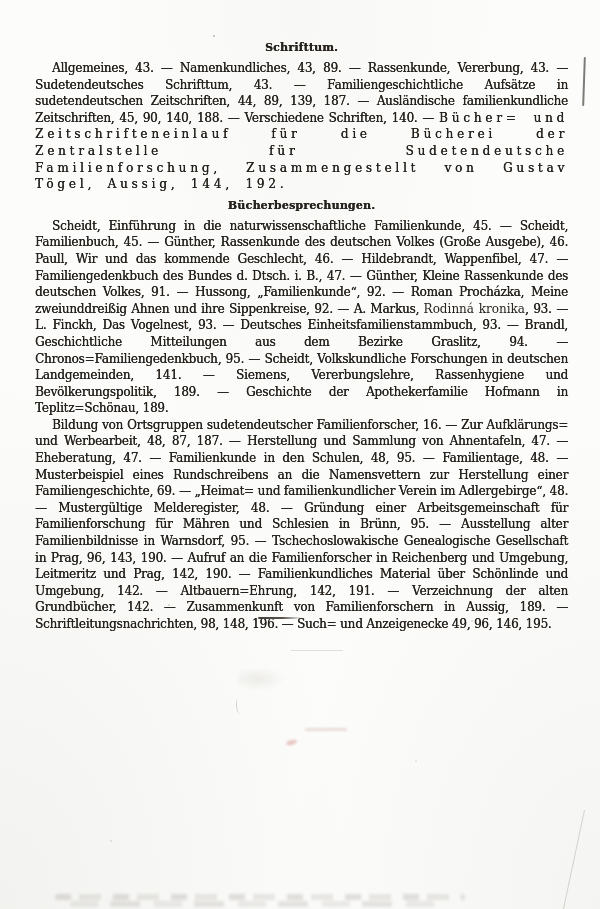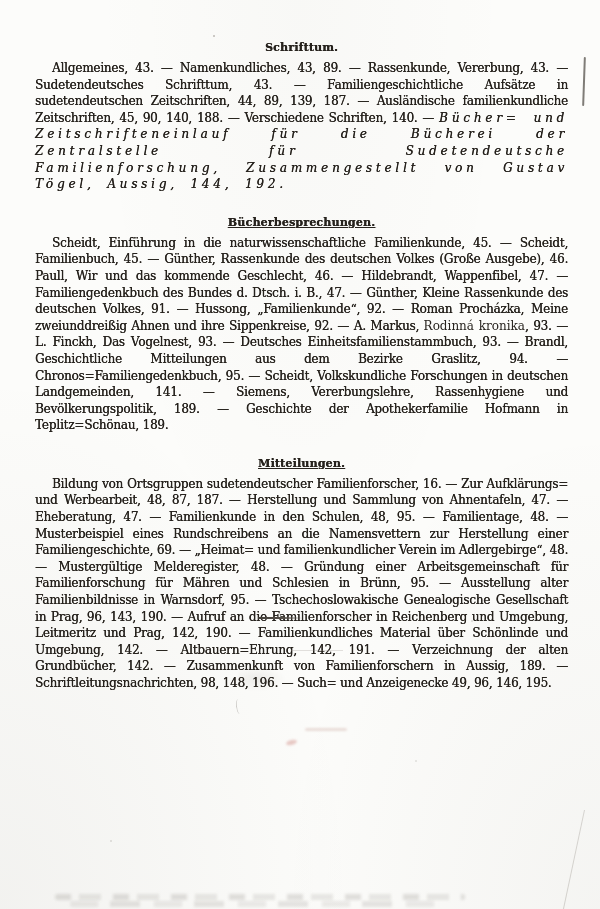--- a/index.html
+++ b/index.html
@@ -29,23 +29,23 @@
   }
   .section-heading {
     font-size: 11px;
     line-height: 16px;
     font-weight: bold;
     text-align: center;
     letter-spacing: 0.2px;
     margin: 0 0 4px 0;
     text-indent: 0;
   }
-  .section-heading.with-gap { margin-top: 22px; text-decoration: underline; }
+  .section-heading.with-gap { margin-top: 5px; }
   .index-paragraph { margin: 0; text-indent: 17px; }
-  .spaced { letter-spacing: 3.8px; word-spacing: 5px; font-style: italic; }
+  .spaced { letter-spacing: 3.8px; word-spacing: 5px; }
   .antiqua { font-weight: normal; letter-spacing: 0; text-shadow: none; }
   .artifact { position: absolute; pointer-events: none; }
   .divider-rule {
     left: 258px; top: 617px; width: 44px; height: 1.7px;
     background: linear-gradient(to right, #44403a 0%, #55504a 55%, rgba(90,85,78,0) 100%);
     border-radius: 1px;
   }
   .faint-rule { left: 291px; top: 650px; width: 52px; height: 1px; background: #9a958e; opacity: 0.28; }
   .edge-streak { left: 583px; top: 57px; width: 1.6px; height: 49px; background: #4a463f; opacity: 0.7; transform: rotate(2deg); border-radius: 1px; }
   .smudge-1 { left: 238px; top: 667px; width: 48px; height: 24px; background: radial-gradient(ellipse at 40% 50%, rgba(110,105,95,0.10), transparent 70%); filter: blur(1px); }
@@ -84,21 +84,20 @@
       <h2 class="section-heading">Schrifttum.</h2>
       <p class="index-paragraph"><span>Allgemeines, 43. — Namenkundliches, 43, 89. — Rassenkunde, Vererbung, 43. — Sudetendeutsches Schrifttum, 43. — Familiengeschichtliche Aufsätze in sudetendeutschen Zeitschriften, 44, 89, 139, 187. — Ausländische familienkundliche Zeitschriften, 45, 90, 140, 188. — Verschiedene Schriften, 140. — </span><span class="spaced">Bücher= und Zeitschrifteneinlauf für die Bücherei der Zentralstelle für Sudetendeutsche Familienforschung, Zusammengestellt von Gustav Tögel, Aussig, 144, 192.</span></p>
     </div>
 
     <div>
       <h2 class="section-heading with-gap">Bücherbesprechungen.</h2>
       <p class="index-paragraph"><span>Scheidt, Einführung in die naturwissenschaftliche Familienkunde, 45. — Scheidt, Familienbuch, 45. — Günther, Rassenkunde des deutschen Volkes (Große Ausgebe), 46. Paull, Wir und das kommende Geschlecht, 46. — Hildebrandt, Wappenfibel, 47. — Familiengedenkbuch des Bundes d. Dtsch. i. B., 47. — Günther, Kleine Rassenkunde des deutschen Volkes, 91. — Hussong, „Familienkunde“, 92. — Roman Procházka, Meine zweiunddreißig Ahnen und ihre Sippenkreise, 92. — A. Markus, </span><span class="antiqua">Rodinná kronika</span><span>, 93. — L. Finckh, Das Vogelnest, 93. — Deutsches Einheitsfamilienstammbuch, 93. — Brandl, Geschichtliche Mitteilungen aus dem Bezirke Graslitz, 94. — Chronos=Familiengedenkbuch, 95. — Scheidt, Volkskundliche Forschungen in deutschen Landgemeinden, 141. — Siemens, Vererbungslehre, Rassenhygiene und Bevölkerungspolitik, 189. — Geschichte der Apothekerfamilie Hofmann in Teplitz=Schönau, 189.</span></p>
     </div>
 
     <div>
-      <h2 class="section-heading with-gap">Mitteilungen.</h2>
       <p class="index-paragraph"><span>Bildung von Ortsgruppen sudetendeutscher Familienforscher, 16. — Zur Aufklärungs= und Werbearbeit, 48, 87, 187. — Herstellung und Sammlung von Ahnentafeln, 47. — Eheberatung, 47. — Familienkunde in den Schulen, 48, 95. — Familientage, 48. — Musterbeispiel eines Rundschreibens an die Namensvettern zur Herstellung einer Familiengeschichte, 69. — „Heimat= und familienkundlicher Verein im Adlergebirge“, 48. — Mustergültige Melderegister, 48. — Gründung einer Arbeitsgemeinschaft für Familienforschung für Mähren und Schlesien in Brünn, 95. — Ausstellung alter Familienbildnisse in Warnsdorf, 95. — Tschechoslowakische Genealogische Gesellschaft in Prag, 96, 143, 190. — Aufruf an die Familienforscher in Reichenberg und Umgebung, Leitmeritz und Prag, 142, 190. — Familienkundliches Material über Schönlinde und Umgebung, 142. — Altbauern=Ehrung, 142, 191. — Verzeichnung der alten Grundbücher, 142. — Zusammenkunft von Familienforschern in Aussig, 189. — Schriftleitungsnachrichten, 98, 148, 196. — Such= und Anzeigenecke 49, 96, 146, 195.</span></p>
     </div>
 
   </div>
 
   <div class="artifact divider-rule"></div>
   <div class="artifact faint-rule"></div>
   <div class="artifact edge-streak"></div>
   <div class="artifact smudge-1"></div>
   <div class="artifact mark-paren"></div>

